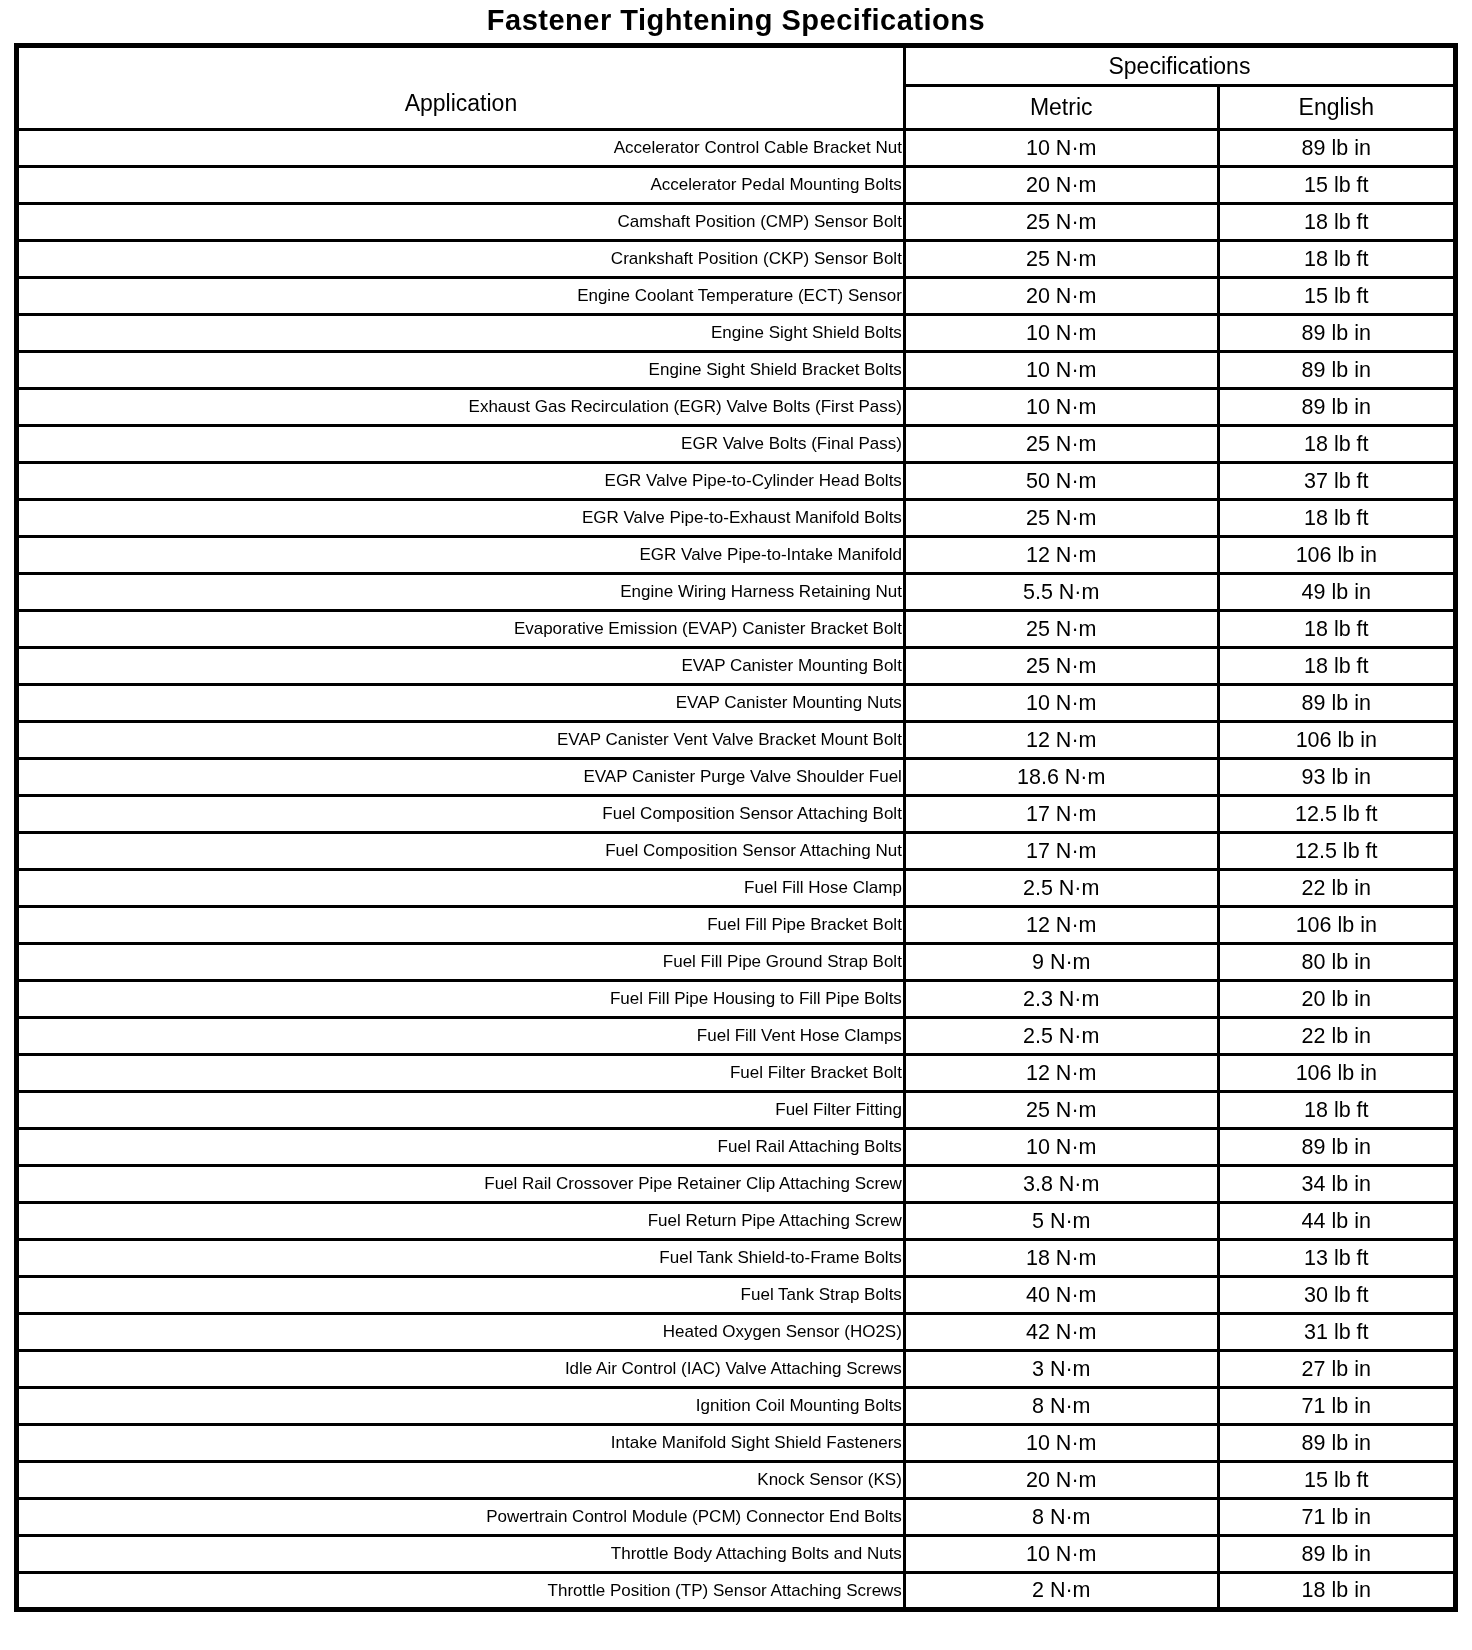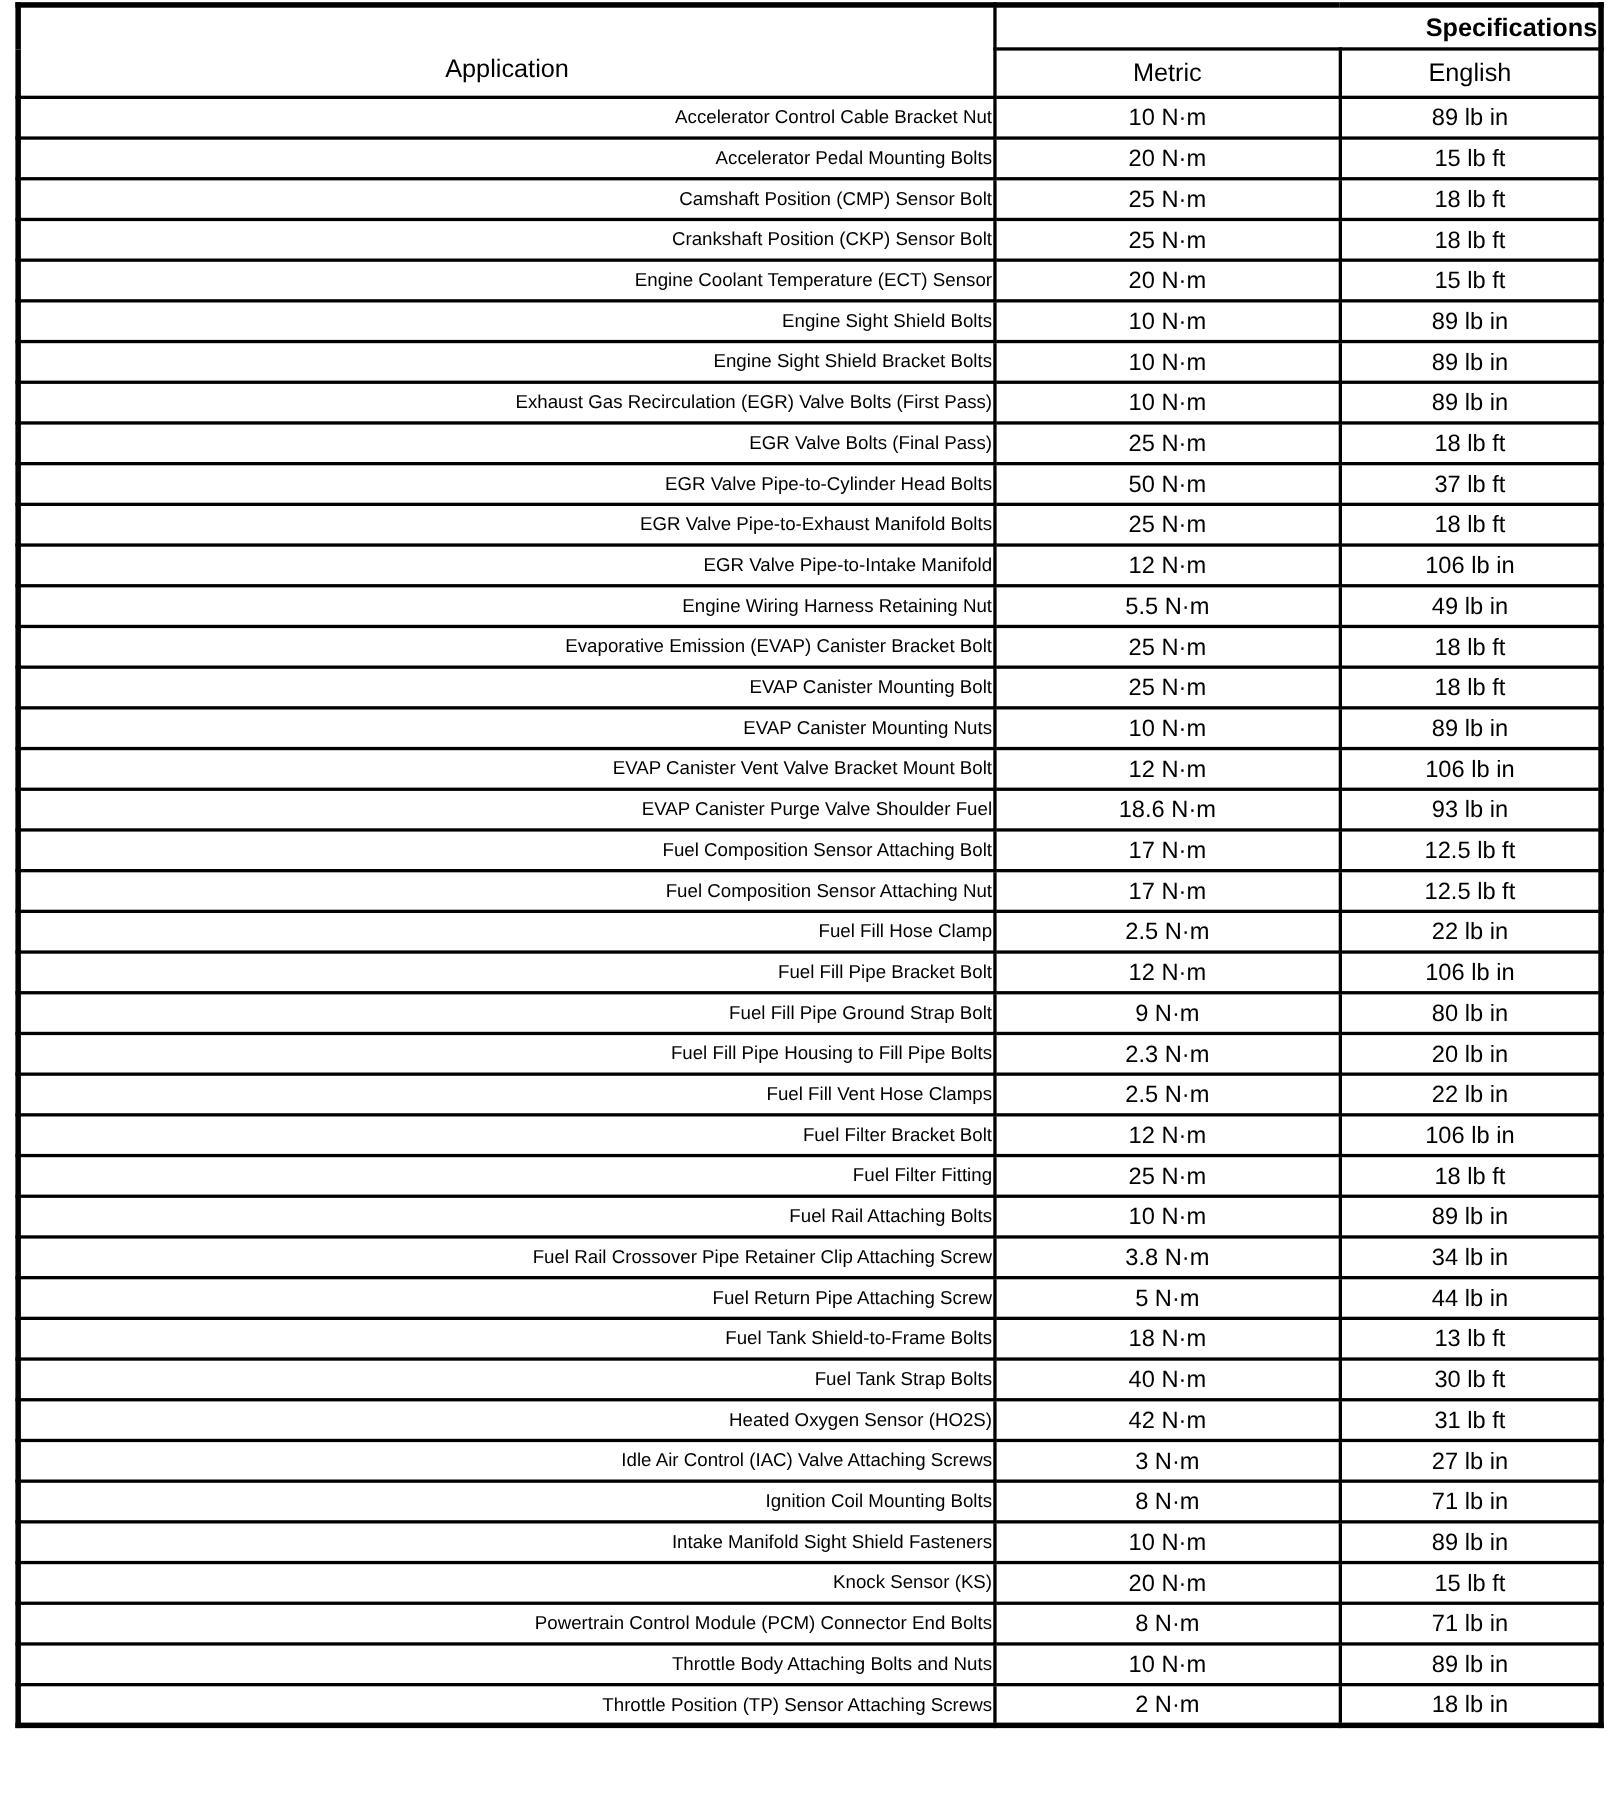--- a/index.html
+++ b/index.html
@@ -34,22 +34,22 @@
   table.spec-table th,
   table.spec-table td {
     border: 3px solid #000000;
     box-sizing: border-box;
     overflow: hidden;
     white-space: nowrap;
   }
   th.spec-span {
     height: 40px;
     font-size: 23px;
-    font-weight: 700;
-    text-align: right;
+    font-weight: 400;
+    text-align: center;
     vertical-align: middle;
   }
   th.app-head {
     font-size: 23px;
     font-weight: 400;
     text-align: center;
     vertical-align: bottom;
     padding-bottom: 11px;
   }
   th.sub-head {
@@ -69,20 +69,21 @@
   td.num {
     font-size: 21.5px;
     text-align: center;
     vertical-align: middle;
   }
 </style>
 </head>
 <body>
 
 <div class="page">
+  <h1 class="doc-title">Fastener Tightening Specifications</h1>
 
   <table class="spec-table">
     <colgroup>
       <col style="width:61.7%">
       <col style="width:21.8%">
       <col style="width:16.5%">
     </colgroup>
     <thead>
       <tr>
         <th class="app-head" rowspan="2">Application</th>

